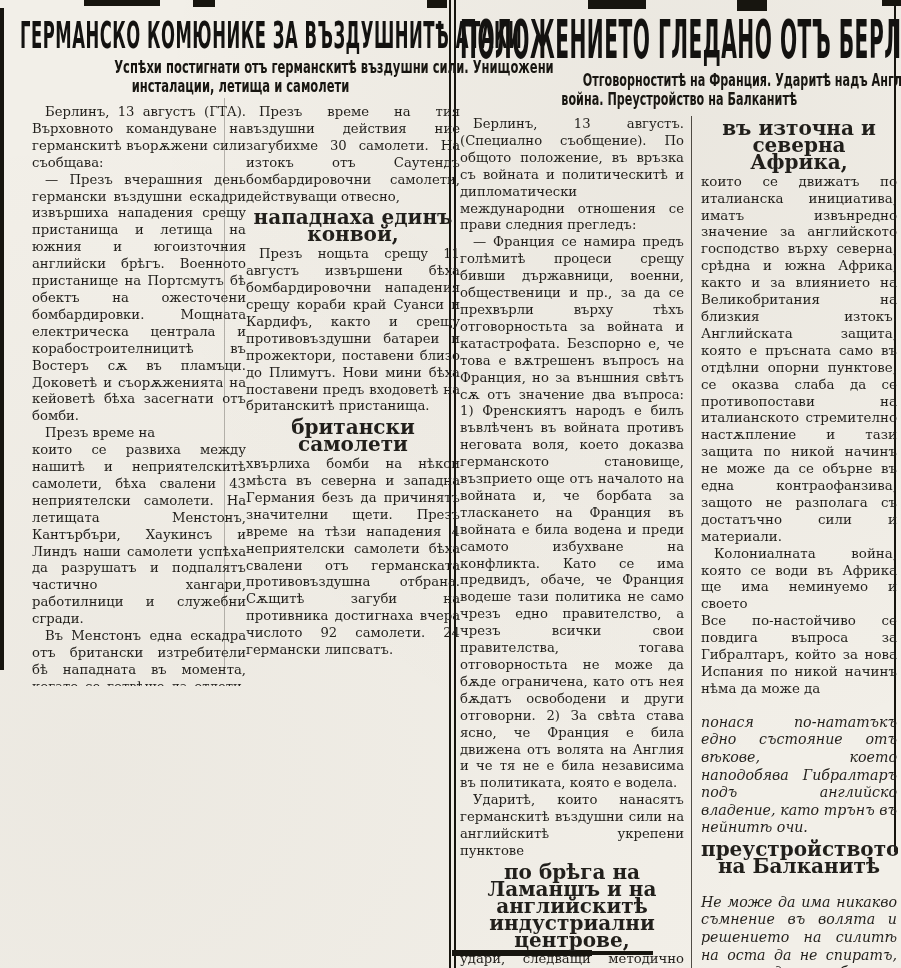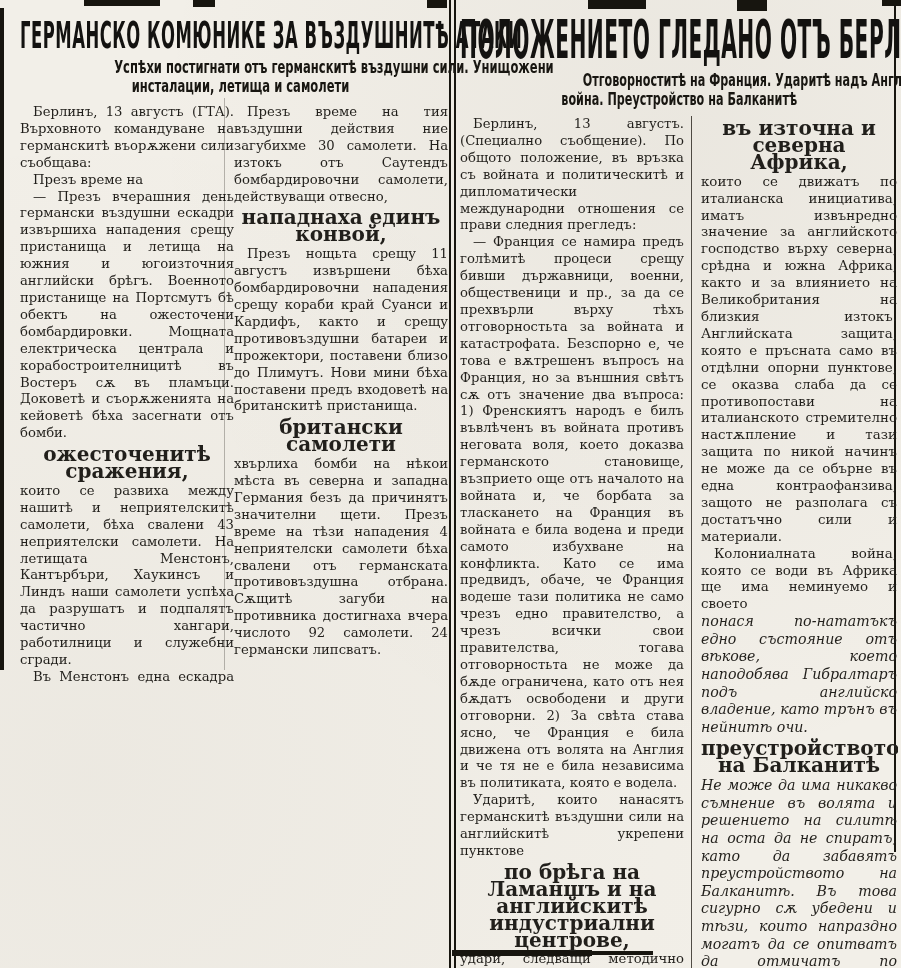--- a/index.html
+++ b/index.html
@@ -30,32 +30,32 @@
   .subtitle { margin-top:4px; }
   .subline { text-align:center; height:19px; }
   .subline .cond {
     display:inline-block; white-space:nowrap; font-family:"DejaVu Sans", sans-serif;
     font-weight:bold; color:#181611; transform-origin:center top;
   }
   #left-article .subline .cond  { font-size:16.5px; transform:scale(0.70,1.05); }
   #right-article .subline .cond { font-size:17.5px; transform:scale(0.64,1.05); }
 
   .cols { display:flex; margin-top:9px; }
-  #left-article .cols  { height:582px; overflow:hidden; }
+  #left-article .cols  { height:582px; overflow:hidden;justify-content:flex-end; }
   #right-article .cols { height:852px; overflow:hidden; }
   .col { text-align:justify; }
   #left-article .col  { width:214px; font-size:13.2px; line-height:16.9px; }
   #right-col-1 { width:224px; padding-right:7px; font-size:13.2px; line-height:16.9px; }
   #right-col-2 { width:196px; padding-left:9px; border-left:1.5px solid rgba(25,22,15,0.75);
                  font-size:13.4px; line-height:16.9px; }
 
   .para { margin:0; text-align:justify; }
   .indent { text-indent:13px; }
   .p-subhead { text-align:center; font-weight:bold; font-size:20px; padding:4px 0 3px; text-indent:0; }
-  .p-italic { font-style:italic; font-size:14.2px; line-height:17.6px; }
+  .p-italic { font-style:italic; font-size:14.2px; line-height:17.6px;margin-top:16px; }
 </style>
 </head>
 <body>
 
 <div class="page">
 
   <div class="rule" style="left:84px;top:0;width:76px;height:6px;"></div>
   <div class="rule" style="left:193px;top:0;width:22px;height:7px;"></div>
   <div class="rule" style="left:427px;top:0;width:20px;height:8px;"></div>
   <div class="rule" style="left:588px;top:0;width:58px;height:9px;"></div>
@@ -74,23 +74,22 @@
     <div class="hl">
       <span class="cond">ГЕРМАНСКО КОМЮНИКЕ ЗА ВЪЗДУШНИТѢ АТАКИ</span>
     </div>
     <div class="subtitle">
         <div class="subline"><span class="cond">Успѣхи постигнати отъ германскитѣ въздушни сили. Унищожени</span></div>
         <div class="subline"><span class="cond">инсталации, летища и самолети</span></div>
       </div>
     <div class="cols">
       <div class="col" id="left-col-1">
           <p class="para indent">Берлинъ, 13 августъ (ГТА). Върховното командуване на германскитѣ въорѫжени сили съобщава:</p>
+          <p class="para indent">— Презъ вчерашния день германски въздушни ескадри извършиха нападения срещу пристанища и летища на южния и югоизточния английски брѣгъ. Военното пристанище на Портсмутъ бѣ обектъ на ожесточени бомбардировки. Мощната електрическа централа и корабостроителницитѣ въ Востеръ сѫ въ пламъци. Доковетѣ и съорѫженията на кейоветѣ бѣха засегнати отъ бомби.</p>
           <p class="para indent">Презъ време на</p>
-          <p class="para indent">— Презъ вчерашния день германски въздушни ескадри извършиха нападения срещу пристанища и летища на южния и югоизточния английски брѣгъ. Военното пристанище на Портсмутъ бѣ обектъ на ожесточени бомбардировки. Мощната електрическа централа и корабостроителницитѣ въ Востеръ сѫ въ пламъци. Доковетѣ и съорѫженията на кейоветѣ бѣха засегнати отъ бомби.</p>
-          <p class="para p-subhead">ожесточенитѣ сражения,</p>
           <p class="para">които се развиха между нашитѣ и неприятелскитѣ самолети, бѣха свалени 43 неприятелски самолети. На летищата Менстонъ, Кантърбъри, Хаукинсъ и Линдъ наши самолети успѣха да разрушатъ и подпалятъ частично хангари, работилници и служебни сгради.</p>
           <p class="para indent">Въ Менстонъ една ескадра отъ британски изтребители бѣ нападната въ момента, когато се готвѣше да отлети. При това нападение 3 самолети бѣха разрушени въ въздуха и 4 на земята. На други мѣста 8 неприятелски самолети можаха да бѫдатъ разрушени на земя-</p>
         </div>
       <div class="col" id="left-col-2">
           <p class="para indent">Презъ време на тия въздушни действия ние загубихме 30 самолети. На изтокъ отъ Саутендъ бомбардировочни самолети, действуващи отвесно,</p>
           <p class="para p-subhead">нападнаха единъ конвой,</p>
           <p class="para indent">Презъ нощьта срещу 11 августъ извършени бѣха бомбардировочни нападения срещу кораби край Суанси и Кардифъ, както и срещу противовъздушни батареи и прожектори, поставени близо до Плимутъ. Нови мини бѣха поставени предъ входоветѣ на британскитѣ пристанища.</p>
           <p class="para p-subhead">британски самолети</p>
           <p class="para">хвърлиха бомби на нѣкои мѣста въ северна и западна Германия безъ да причинятъ значителни щети. Презъ време на тѣзи нападения 4 неприятелски самолети бѣха свалени отъ германската противовъздушна отбрана. Сѫщитѣ загуби на противника достигнаха вчера числото 92 самолети. 24 германски липсватъ.</p>
         </div>
@@ -110,20 +109,21 @@
           <p class="para indent">Берлинъ, 13 августъ. (Специално съобщение). По общото положение, въ връзка съ войната и политическитѣ и дипломатически международни отношения се прави следния прегледъ:</p>
           <p class="para indent">— Франция се намира предъ голѣмитѣ процеси срещу бивши държавници, военни, общественици и пр., за да се прехвърли върху тѣхъ отговорностьта за войната и катастрофата. Безспорно е, че това е вѫтрешенъ въпросъ на Франция, но за външния свѣтъ сѫ отъ значение два въпроса: 1) Френскиятъ народъ е билъ въвлѣченъ въ войната противъ неговата воля, което доказва германското становище, възприето още отъ началото на войната и, че борбата за тласкането на Франция въ войната е била водена и преди самото избухване на конфликта. Като се има предвидъ, обаче, че Франция водеше тази политика не само чрезъ едно правителство, а чрезъ всички свои правителства, тогава отговорностьта не може да бѫде ограничена, като отъ нея бѫдатъ освободени и други отговорни. 2) За свѣта става ясно, че Франция е била движена отъ волята на Англия и че тя не е била независима въ политиката, която е водела.</p>
           <p class="para indent">Ударитѣ, които нанасятъ германскитѣ въздушни сили на английскитѣ укрепени пунктове</p>
           <p class="para p-subhead">по брѣга на Ламаншъ и на английскитѣ индустриални центрове,</p>
           <p class="para">удари, следващи методично единъ следъ другъ, подчертаватъ нападателната германска воля, отъ една страна, а, отъ друга, щетитѣ, които се нанасятъ на английската военна защита и на английското индустриално стопанство, сѫ непоправими и ще иматъ голѣмо отражение въ бѫдещето водене на военнитѣ операции срещу Англия.</p>
         </div>
       <div class="col" id="right-col-2">
           <p class="para p-subhead">въ източна и северна Африка,</p>
           <p class="para">които се движатъ по италианска инициатива, иматъ извънредно значение за английското господство върху северна, срѣдна и южна Африка, както и за влиянието на Великобритания на близкия изтокъ. Английската защита, която е пръсната само въ отдѣлни опорни пунктове, се оказва слаба да се противопостави на италианското стремително настѫпление и тази защита по никой начинъ не може да се обърне въ една контраофанзива, защото не разполага съ достатъчно сили и материали.</p>
           <p class="para indent">Колониалната война, която се води въ Африка ще има неминуемо и своето</p>
+          <p class="para">Все по-настойчиво се повдига въпроса за Гибралтаръ, който за нова Испания по никой начинъ нѣма да може да</p>
           <p class="para p-italic">понася по-нататъкъ едно състояние отъ вѣкове, което наподобява Гибралтаръ подъ английско владение, като трънъ въ нейнитѣ очи.</p>
           <p class="para p-subhead">преустройството на Балканитѣ</p>
           <p class="para p-italic">Не може да има никакво съмнение въ волята и решението на силитѣ на оста да не спиратъ, като да забавятъ преустройството на Балканитѣ. Въ това сигурно сѫ убедени и тѣзи, които напраздно могатъ да се опитватъ да отмичатъ по нѣкакъвъ начинъ преустройството</p>
         </div>
     </div>
   </div>
 
 </div>
 
 </body></html>

